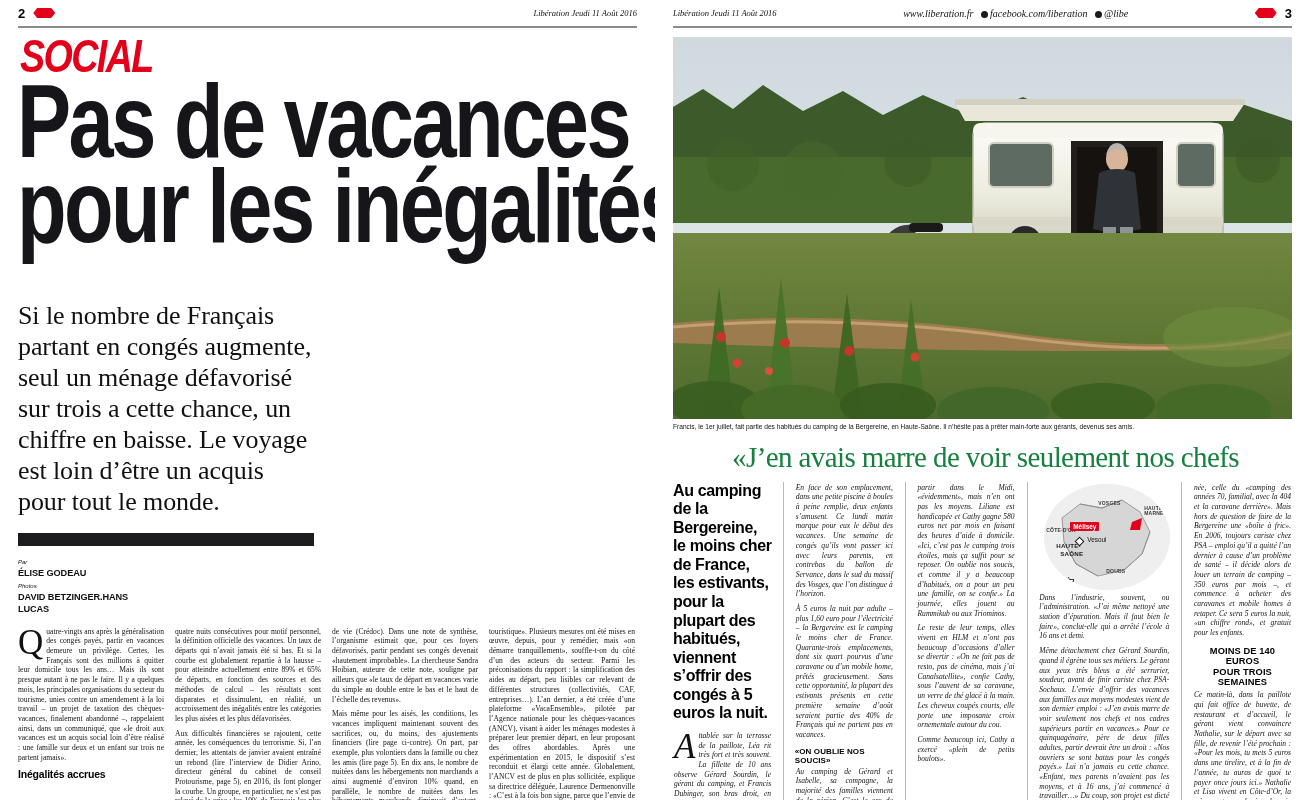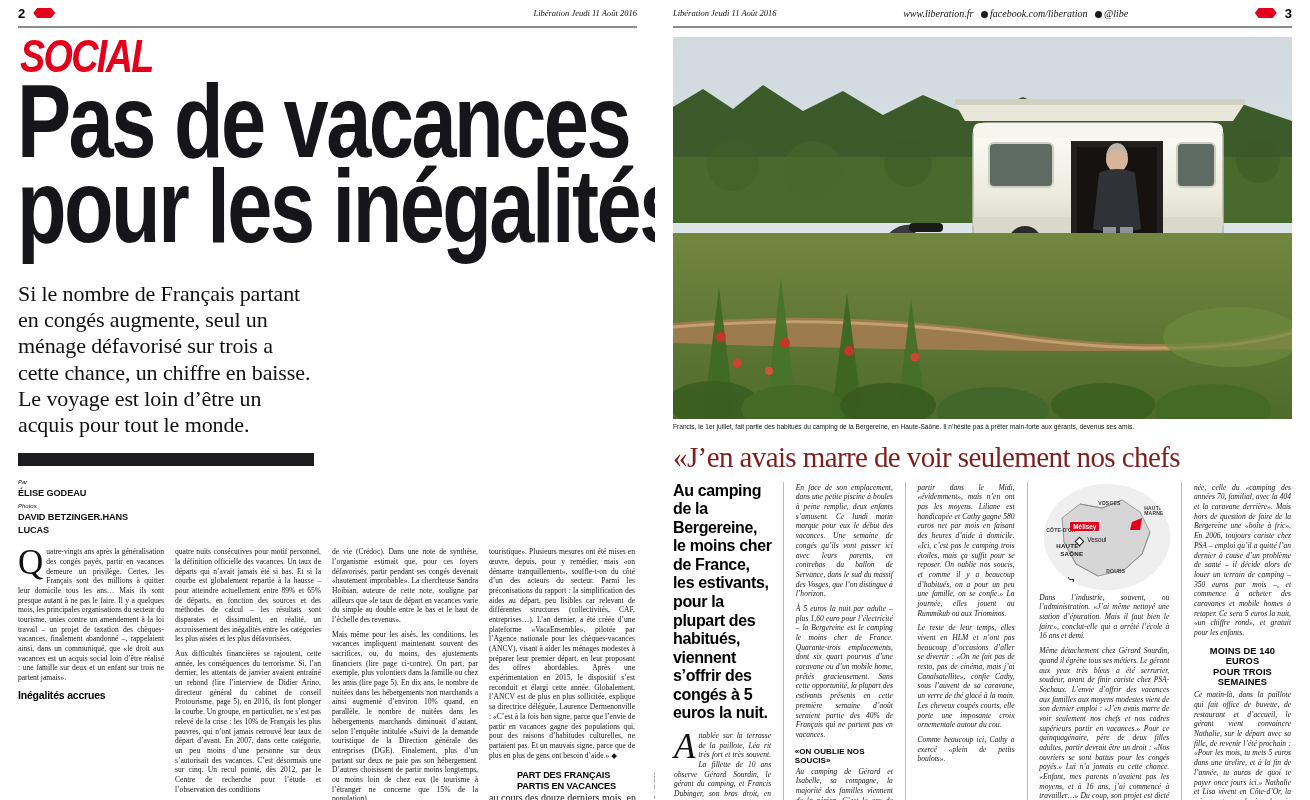--- a/index.html
+++ b/index.html
@@ -50,22 +50,22 @@
     font-weight:bold; font-size:104px; line-height:0.82;
     letter-spacing:-3.2px; color:#16161a;
     transform:scaleX(0.78); transform-origin:left top;
     width:128%;
     margin:2px 0 0 -1px;
   }
   .head-main div { white-space:nowrap; }
 
   .standfirst {
     font-family:"Liberation Serif", serif;
-    font-size:22px; line-height:1.19; letter-spacing:-0.1px;
-    width:296px; margin-top:8px; color:#111;
+    font-size:26px; line-height:1.19; letter-spacing:-0.1px;
+    width:296px; margin-top:28px; color:#111;
   }
   .black-bar { width:296px; height:13px; background:#1d1d1f; margin:15px 0 12px; }
 
   .byline {
     font-family:"Liberation Sans", sans-serif;
     width:140px; font-size:6.6px; line-height:1.35; color:#111;
   }
   .byline .lbl { font-weight:normal; font-style:italic; font-size:6px; }
   .byline .nm { font-weight:bold; font-size:9.2px; letter-spacing:-0.1px; display:block; margin-bottom:3px; }
 
@@ -138,21 +138,21 @@
     position:relative; width:619px; height:382px; overflow:hidden;
     background:#6d8a4a;
   }
   .photo-caption {
     font-family:"Liberation Sans", sans-serif;
     font-size:6.6px; line-height:1.3; color:#111; margin-top:4px; width:619px;
   }
   .quote-head {
     font-family:"Liberation Serif", serif;
     font-size:29px; line-height:1.04; letter-spacing:-0.6px;
-    margin-top:10px; color:#7f1d1d; width:625px;
+    margin-top:10px; color:#15803d; width:625px;text-align:center;
   }
   .rcols { display:flex; gap:11px; margin-top:10px; }
   .rcol { width:146px; }
   .rcol p, .rcol .txt {
     font-family:"Liberation Serif", serif;
     font-size:7.55px; line-height:1.285; text-align:justify; margin:1px; color:#141414;
     hyphens:auto;
     font-style:italic;
   }
   .standfirst-r {

